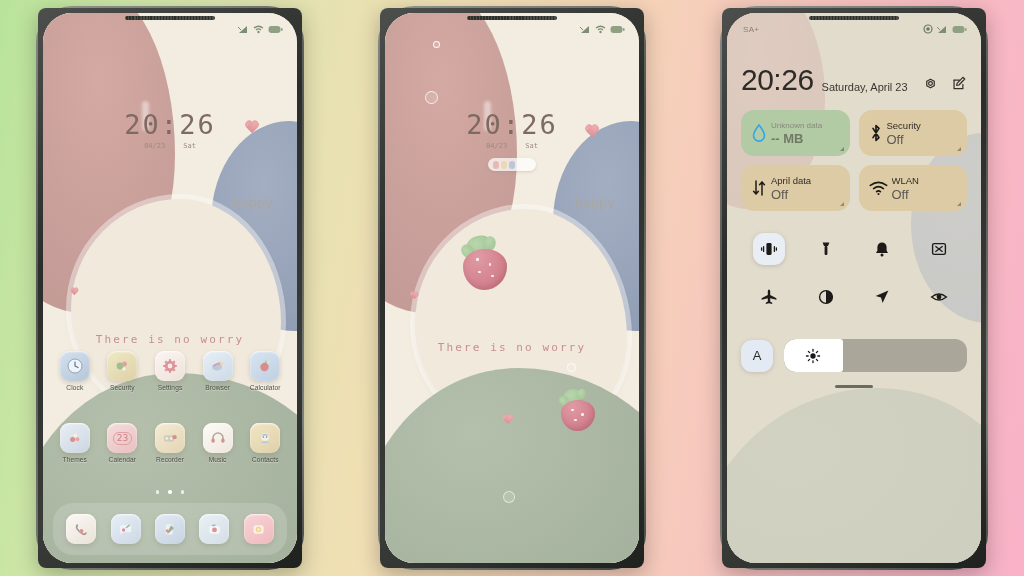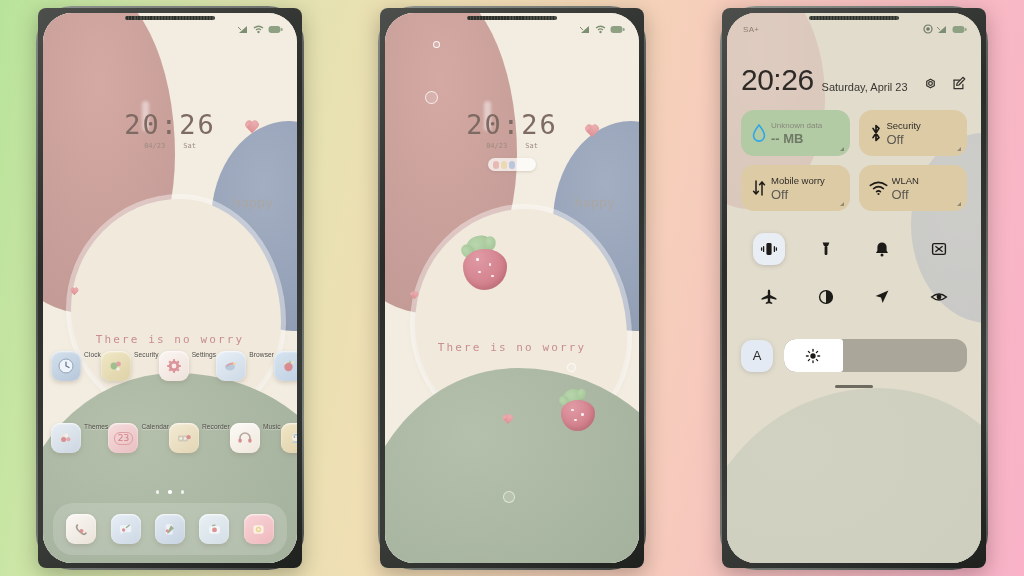--- a/index.html
+++ b/index.html
@@ -175,21 +175,21 @@
     border:1.2px solid rgba(255,255,255,.75);
     background:rgba(255,255,255,.12);
   }
 
   
   .appgrid{
     position:absolute; left:0; right:0; z-index:25;
     display:grid; grid-template-columns:repeat(5,1fr);
     row-gap:12px; padding:0 8px;
   }
-  .app{ display:flex; flex-direction:row; gap:3px; }
+  .app{ display:flex; flex-direction:column; align-items:center; gap:3px; }
   .app .ic{
     width:30px; height:30px; border-radius:9px;
     position:relative; display:flex; align-items:center; justify-content:center;
     box-shadow:0 2px 4px rgba(140,125,110,.3), inset 0 1px 2px rgba(255,255,255,.8);
     font-size:13px;
   }
   .app .lb{
     font-size:6.6px; color:#4f4b45; letter-spacing:.1px;
     text-shadow:0 1px 1px rgba(255,255,255,.55);
     white-space:nowrap;
@@ -636,21 +636,21 @@
           </div>
           <div class="corner"></div>
         </div>
 
         <div class="tile tan">
           <svg width="16" height="18" viewBox="0 0 16 18">
               <path d="M5 2 V15 M5 15 L2.6 12.2 M5 15 L7.4 12.2" stroke="#1d1b18" stroke-width="1.5" fill="none" stroke-linecap="round"></path>
               <path d="M11 16 V3 M11 3 L8.6 5.8 M11 3 L13.4 5.8" stroke="#1d1b18" stroke-width="1.5" fill="none" stroke-linecap="round"></path>
             </svg>
           <div class="tx">
-            <div class="t1">Mobile worry</div>
+            <div class="t1">April data</div>
             <div class="t2">Off</div>
           </div>
           <div class="corner"></div>
         </div>
 
         <div class="tile tan">
           <svg width="19" height="15" viewBox="0 0 19 15">
               <path d="M1.4 4.4 Q9.5 -1.6 17.6 4.4" stroke="#1d1b18" stroke-width="1.7" fill="none" stroke-linecap="round"></path>
               <path d="M4.6 7.6 Q9.5 3.8 14.4 7.6" stroke="#1d1b18" stroke-width="1.7" fill="none" stroke-linecap="round"></path>
               <path d="M7.6 10.6 Q9.5 9 11.4 10.6" stroke="#1d1b18" stroke-width="1.7" fill="none" stroke-linecap="round"></path>

